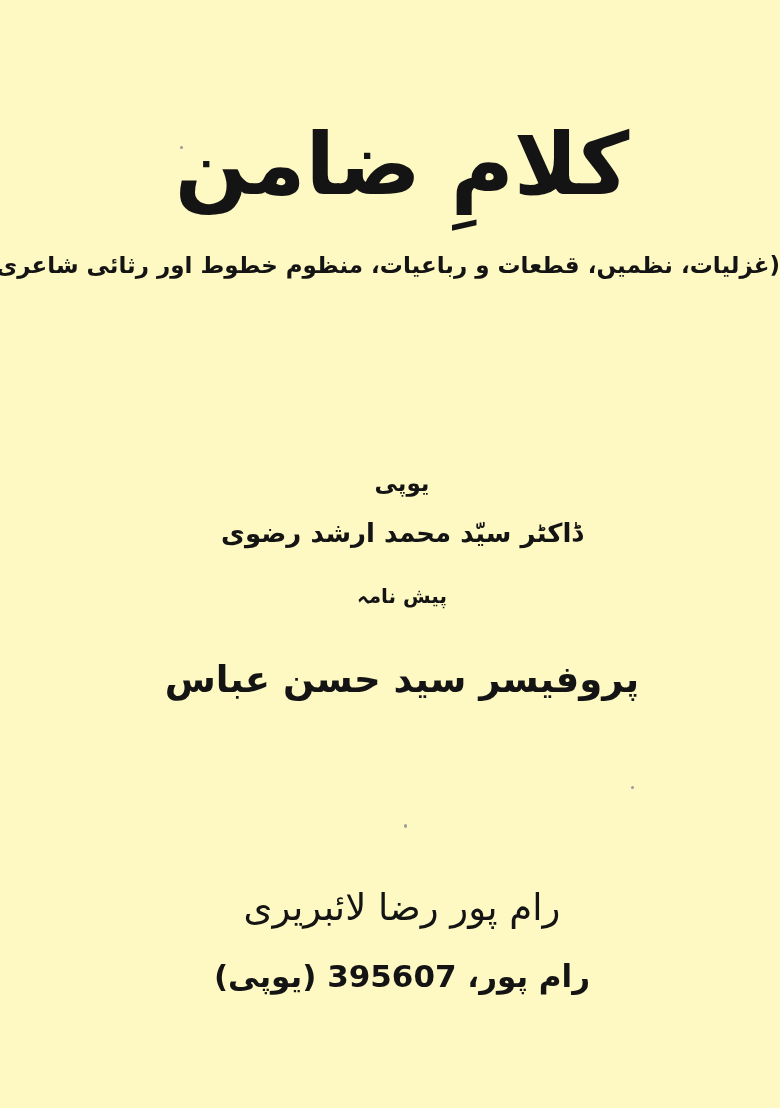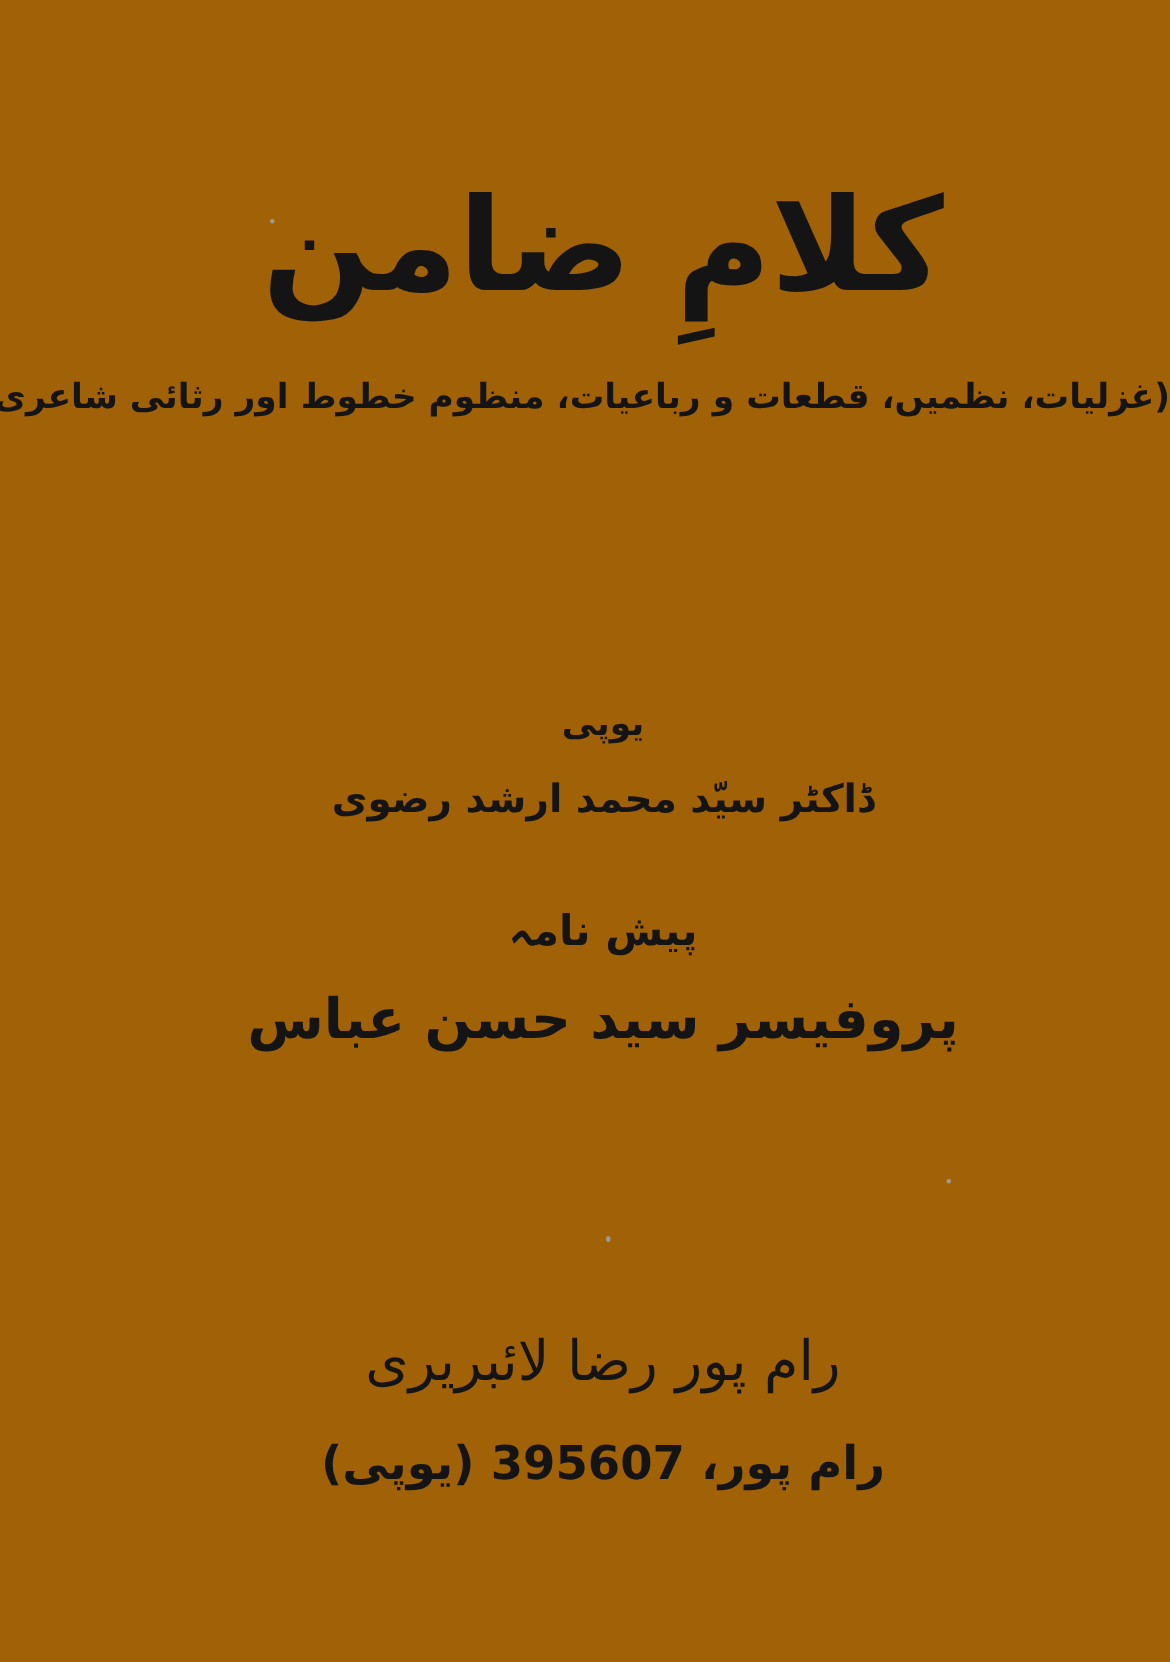--- a/index.html
+++ b/index.html
@@ -5,21 +5,21 @@
   html, body {
     margin: 0;
     padding: 0;
     background: #ffffff;
   }
   .page {
     position: relative;
     width: 780px;
     height: 1108px;
     margin: 0 auto;
-    background: #a16207;
+    background: #fef9c3;
     color: #141414;
     font-family: "DejaVu Sans", sans-serif;
     overflow: hidden;
   }
   
   .line {
     position: absolute;
     left: 24px;
     width: 756px;
     text-align: center;
@@ -44,22 +44,22 @@
     top: 470px;
     font-size: 23px;
     font-weight: bold;
   }
   .compiler-name {
     top: 518px;
     font-size: 26px;
     font-weight: bold;
   }
   .label-foreword {
-    top: 604px;
-    font-size: 28px;
+    top: 584px;
+    font-size: 20px;
     font-weight: bold;
   }
   .foreword-author {
     top: 658px;
     font-size: 37px;
     font-weight: bold;
   }
   .publisher-name {
     top: 886px;
     font-size: 37px;

